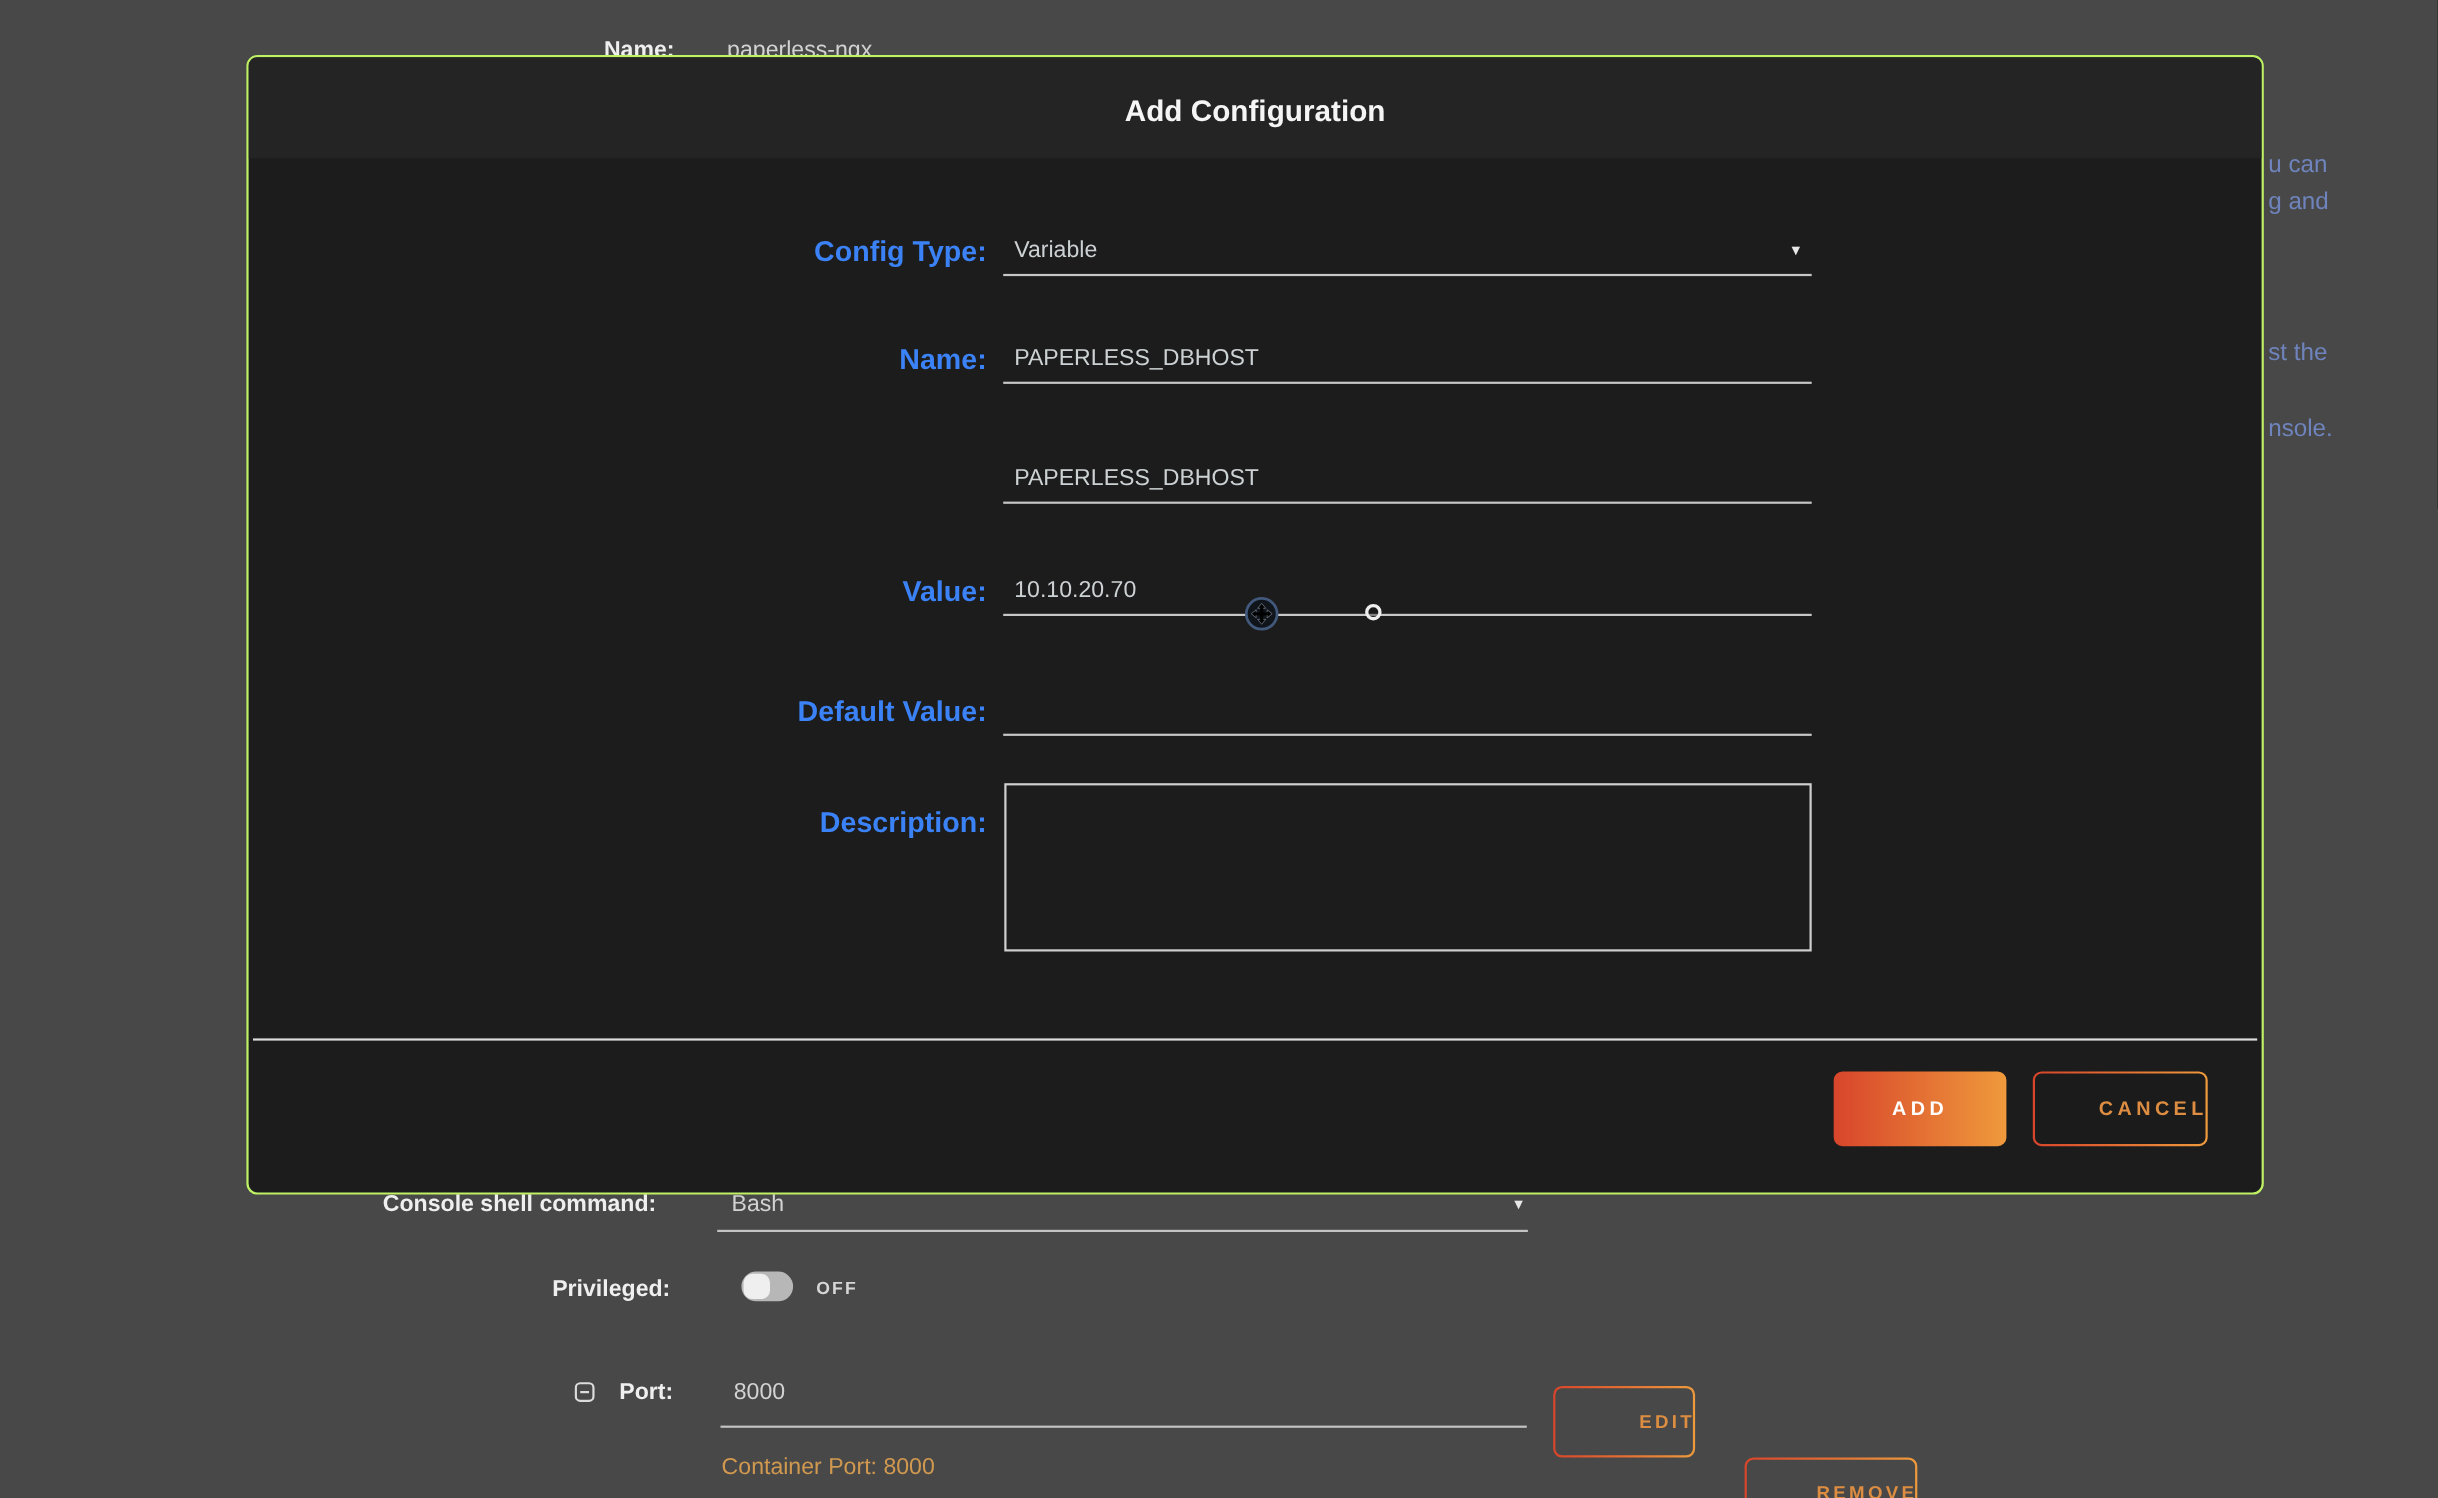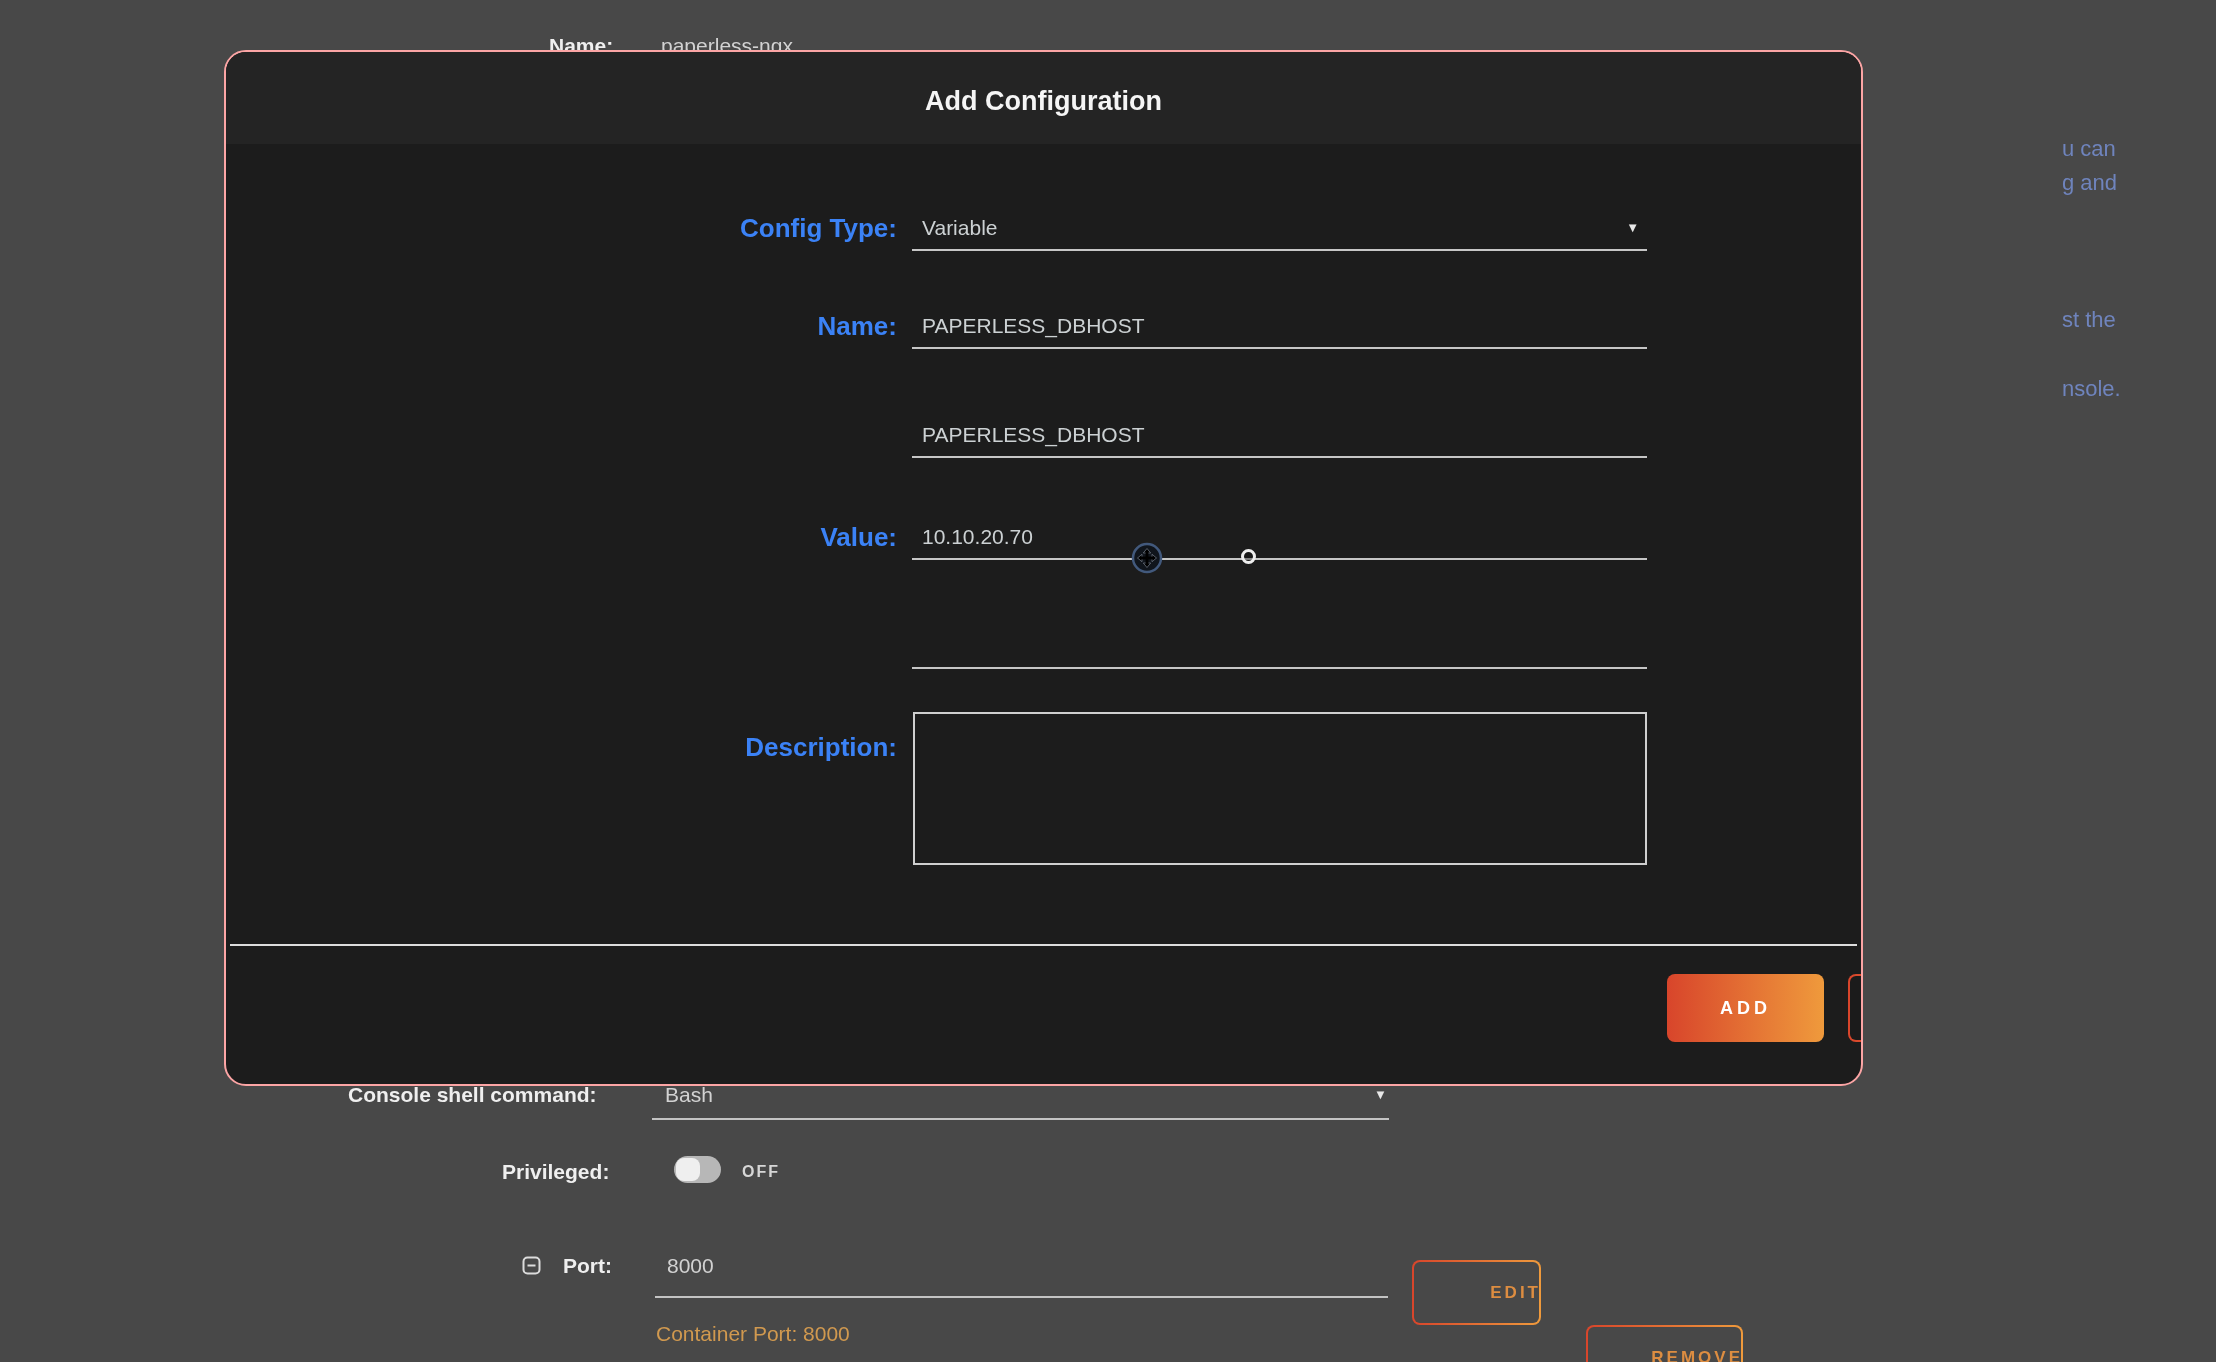--- a/index.html
+++ b/index.html
@@ -37,22 +37,22 @@
   
   .solid-btn {
     border-radius:8px; cursor:pointer; border:none;
     background:linear-gradient(90deg,var(--grad-start,#d8452b),var(--grad-end,#ef9a3c));
     display:flex; align-items:center; justify-content:center;
   }
   .solid-btn span { color:#ffffff; font-weight:bold; font-size:18px; letter-spacing:4px; }
 
   
   .modal {
-    position:absolute; left:224px; top:50px; width:1639px; height:1036px;
-    background:var(--modal-bg,#1c1c1c); border:2px solid #fca5a5; border-radius:22px;
+    position:absolute; left:224px; top:50px; width:1834px; height:1036px;
+    background:var(--modal-bg,#1c1c1c); border:2px solid #bef264; border-radius:10px;
     z-index:10; overflow:hidden;
   }
   .modal-header { position:absolute; left:0; top:0; right:0; height:92px; background:var(--modal-header-bg,#242424); }
   .modal-title { width:100%; text-align:center; line-height:98px; color:#f5f5f5; font-weight:bold; font-size:27px; }
 
   .frow-label {
     position:absolute; left:0; width:671px; height:46px; line-height:46px;
     text-align:right; color:#3b82f6; font-weight:bold; font-size:26px; white-space:nowrap;
   }
   .frow-input {
@@ -134,20 +134,21 @@
 
     <div class="frow-input" style="top:360px;">
       <span>PAPERLESS_DBHOST</span>
     </div>
 
     <div class="frow-label" style="top:462px;">Value:</div>
     <div class="frow-input" style="top:462px;">
       <span>10.10.20.70</span>
     </div>
 
+    <div class="frow-label" style="top:571px;">Default Value:</div>
     <div class="frow-input" style="top:571px;">
       <span></span>
     </div>
 
     <div class="frow-label" style="top:672px;">Description:</div>
     <div class="textarea-box">
       <span></span>
     </div>
 
     <div class="modal-divider"></div>

